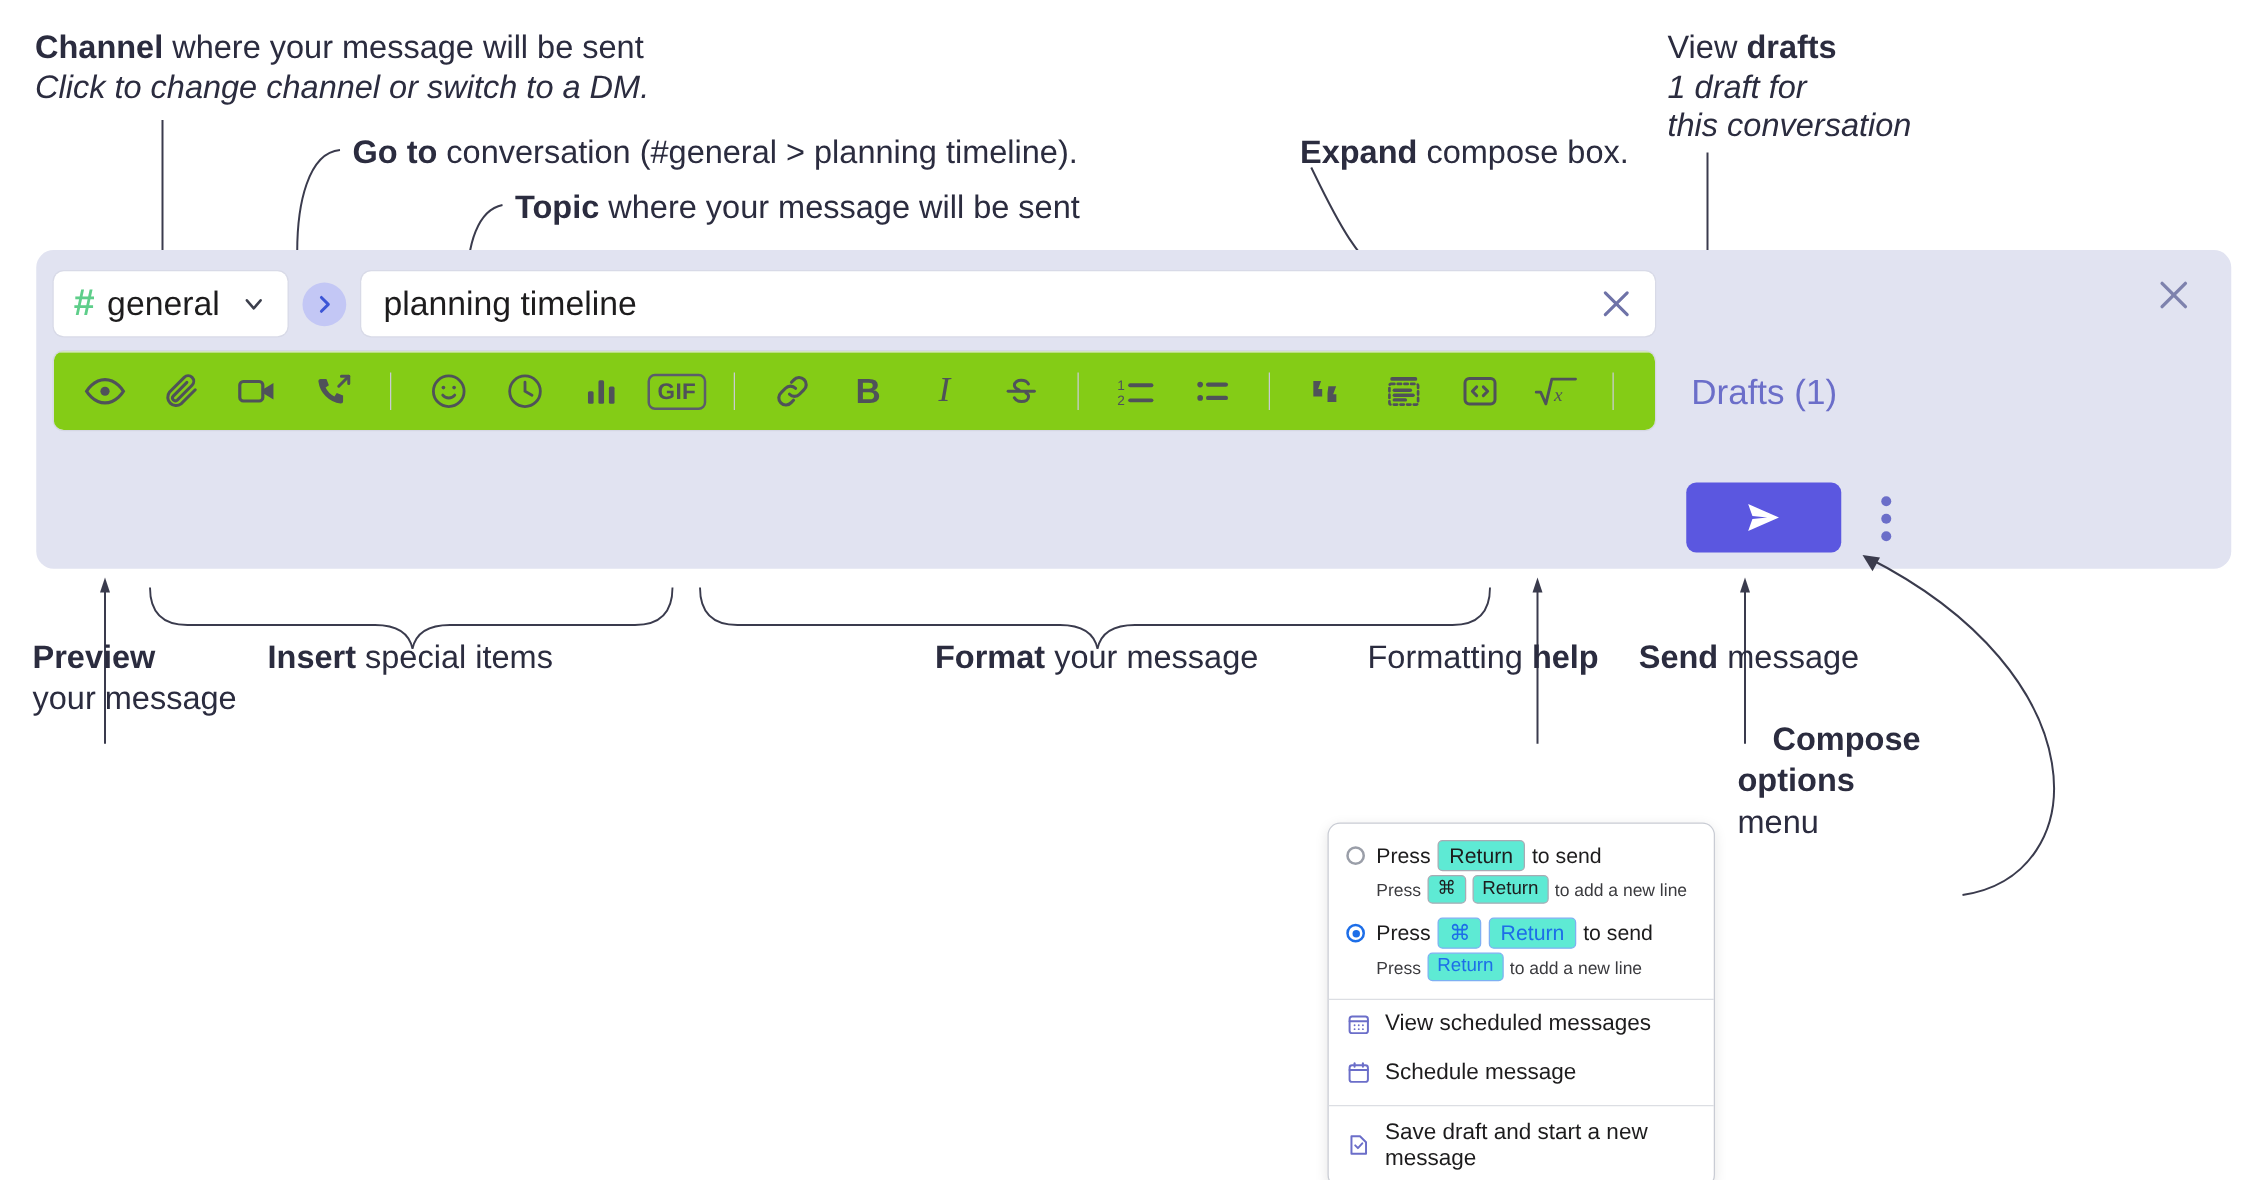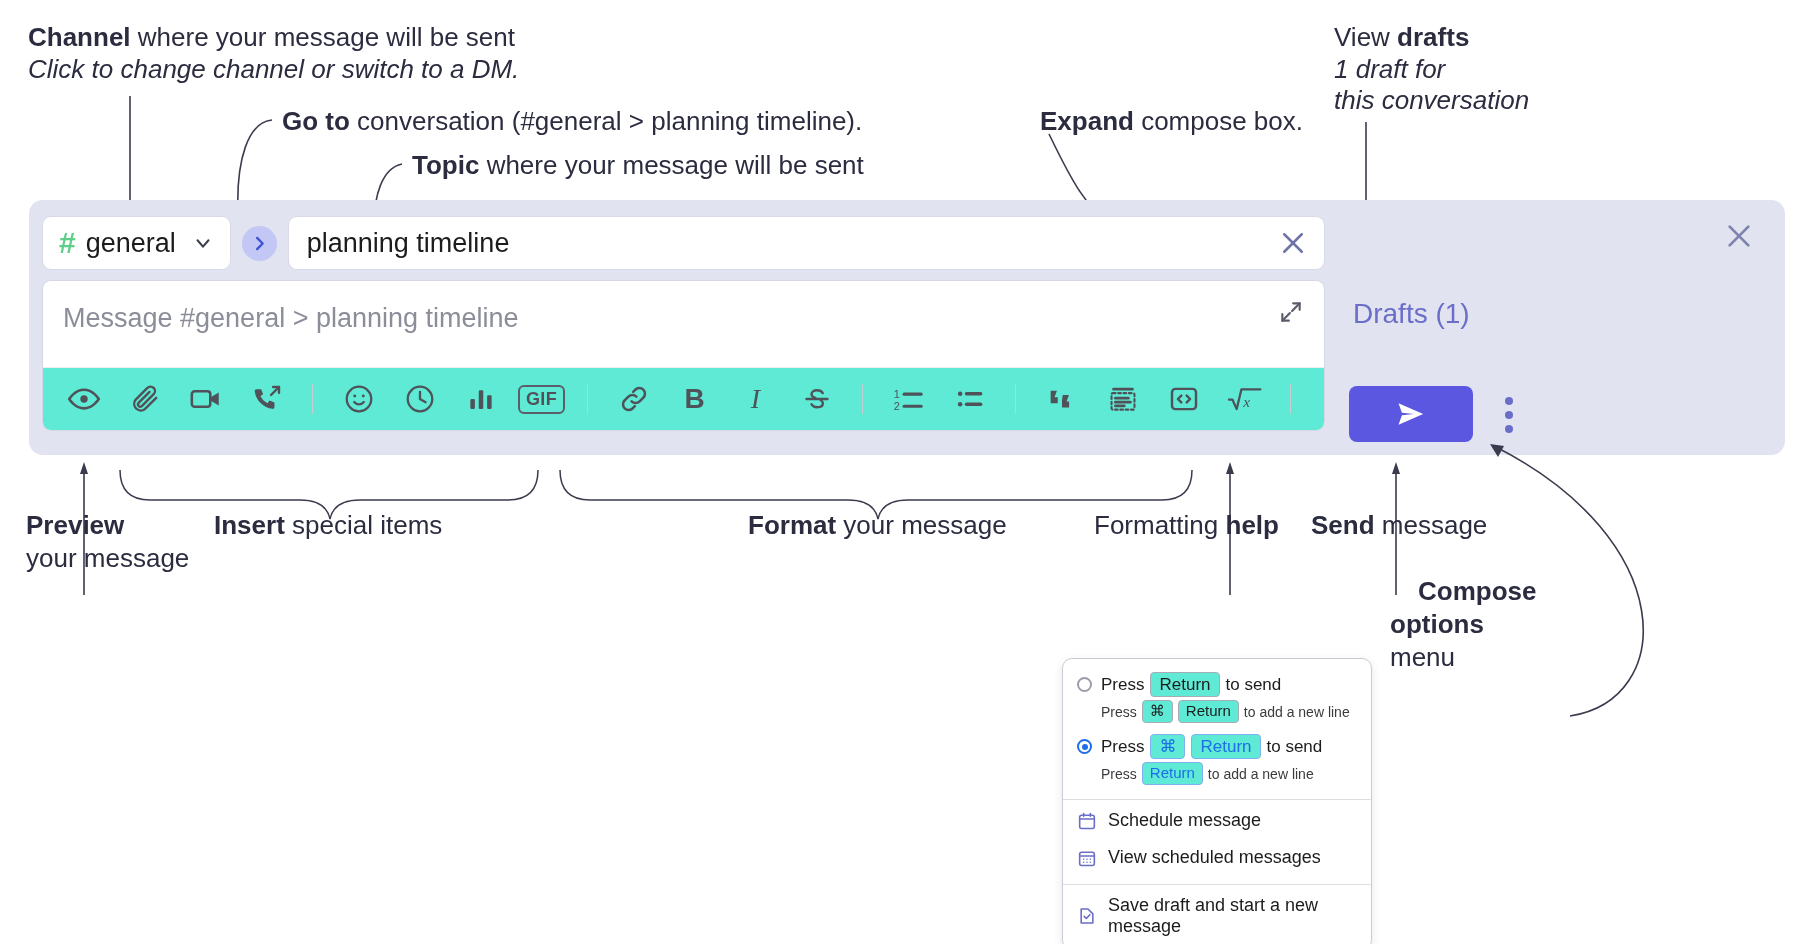--- a/index.html
+++ b/index.html
@@ -132,21 +132,21 @@
   .expand-btn {
     position: absolute;
     right: 16px;
     top: 14px;
     width: 34px; height: 34px;
     display: flex; align-items: center; justify-content: center;
     color: #5b5d6b;
   }
   .toolbar {
     height: 62px;
-    background: #5eead4;
+    background: #84cc16;
     display: flex;
     align-items: center;
     padding: 0 12px;
     gap: 4px;
     border-top: 1px solid #edeef2;
   }
   .tb {
     width: 57px;
     height: 46px;
     display: flex;
@@ -381,31 +381,20 @@
         <span class="topic-clear">
           <svg width="30" height="30" viewBox="0 0 24 24" fill="none" stroke="currentColor" stroke-width="2" stroke-linecap="round">
               <line x1="5" y1="5" x2="19" y2="19"></line>
               <line x1="19" y1="5" x2="5" y2="19"></line>
             </svg>
         </span>
       </div>
     </div>
 
     <div class="editor-block">
-      <div class="editor-text">
-        <span>Message #general &gt; planning timeline</span>
-        <span class="expand-btn">
-          <svg width="26" height="26" viewBox="0 0 24 24" fill="none" stroke="currentColor" stroke-width="2" stroke-linecap="round" stroke-linejoin="round">
-            <polyline points="14 4 20 4 20 10"></polyline>
-              <line x1="20" y1="4" x2="13" y2="11"></line>
-            <polyline points="10 20 4 20 4 14"></polyline>
-              <line x1="4" y1="20" x2="11" y2="13"></line>
-          </svg>
-        </span>
-      </div>
 
       <div class="toolbar">
 
         <div class="tb">
           <svg width="34" height="34" viewBox="0 0 24 24" fill="none" stroke="currentColor" stroke-width="1.8">
               <path d="M1.6 12s3.8-6.6 10.4-6.6S22.4 12 22.4 12s-3.8 6.6-10.4 6.6S1.6 12 1.6 12z"></path>
               <circle cx="12" cy="12" r="2.6" fill="currentColor" stroke="none"></circle>
             </svg>
         </div>
 
@@ -649,44 +638,44 @@
     </span>
   </div>
   <div class="radio-sub">
     <span>Press</span>
     <span class="key blue">Return</span>
     <span>to add a new line</span>
   </div>
 
   <div class="menu-div"></div>
 
-  <div class="menu-item" style="padding-top:10px;">
-    <svg width="20" height="20" viewBox="0 0 24 24" fill="none" stroke="currentColor" stroke-width="1.9" stroke-linecap="round">
-      <rect x="3.2" y="5" width="17.6" height="16" rx="2.4"></rect>
-        <line x1="3.2" y1="9.6" x2="20.8" y2="9.6"></line>
-        <line x1="8" y1="3" x2="8" y2="6.4"></line>
-        <line x1="16" y1="3" x2="16" y2="6.4"></line>
-    </svg>
-    <span>Schedule message</span>
-  </div>
-
   <div class="menu-item">
     <svg width="20" height="20" viewBox="0 0 24 24" fill="none" stroke="currentColor" stroke-width="1.9" stroke-linecap="round">
       <rect x="3.2" y="5" width="17.6" height="16" rx="2.4"></rect>
         <line x1="3.2" y1="9.6" x2="20.8" y2="9.6"></line>
       <circle cx="8" cy="13.4" r=".9" fill="currentColor" stroke="none"></circle>
         <circle cx="12" cy="13.4" r=".9" fill="currentColor" stroke="none"></circle>
         <circle cx="16" cy="13.4" r=".9" fill="currentColor" stroke="none"></circle>
       <circle cx="8" cy="17.2" r=".9" fill="currentColor" stroke="none"></circle>
         <circle cx="12" cy="17.2" r=".9" fill="currentColor" stroke="none"></circle>
         <circle cx="16" cy="17.2" r=".9" fill="currentColor" stroke="none"></circle>
     </svg>
     <span>View scheduled messages</span>
   </div>
 
+  <div class="menu-item" style="padding-top:10px;">
+    <svg width="20" height="20" viewBox="0 0 24 24" fill="none" stroke="currentColor" stroke-width="1.9" stroke-linecap="round">
+      <rect x="3.2" y="5" width="17.6" height="16" rx="2.4"></rect>
+        <line x1="3.2" y1="9.6" x2="20.8" y2="9.6"></line>
+        <line x1="8" y1="3" x2="8" y2="6.4"></line>
+        <line x1="16" y1="3" x2="16" y2="6.4"></line>
+    </svg>
+    <span>Schedule message</span>
+  </div>
+
   <div class="menu-div"></div>
 
   <div class="menu-item" style="padding-top:10px; padding-bottom:12px;">
     <svg width="20" height="20" viewBox="0 0 24 24" fill="none" stroke="currentColor" stroke-width="1.9" stroke-linecap="round" stroke-linejoin="round">
       <path d="M5 3.6h8.2L19 9.4V20.4H5z"></path>
         <polyline points="8.6 12.4 11.2 15 15.4 10.4"></polyline>
     </svg>
     <span>Save draft and start a new message</span>
   </div>
 </div>

